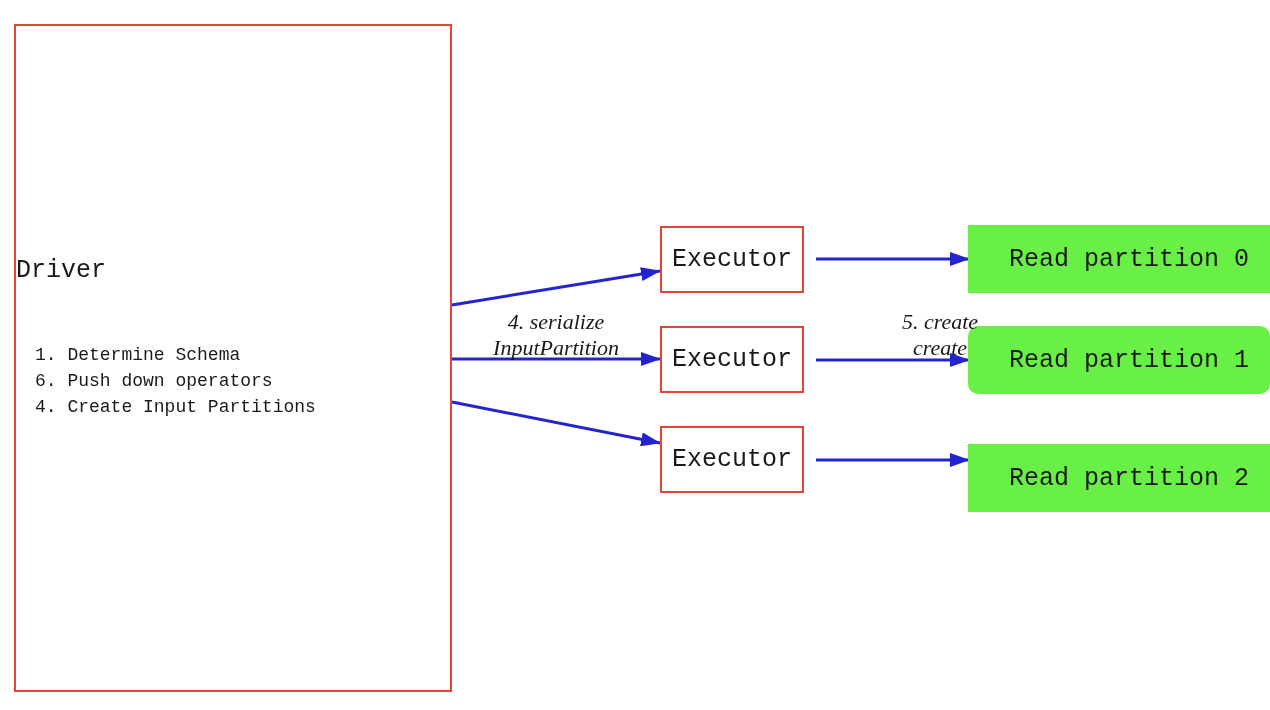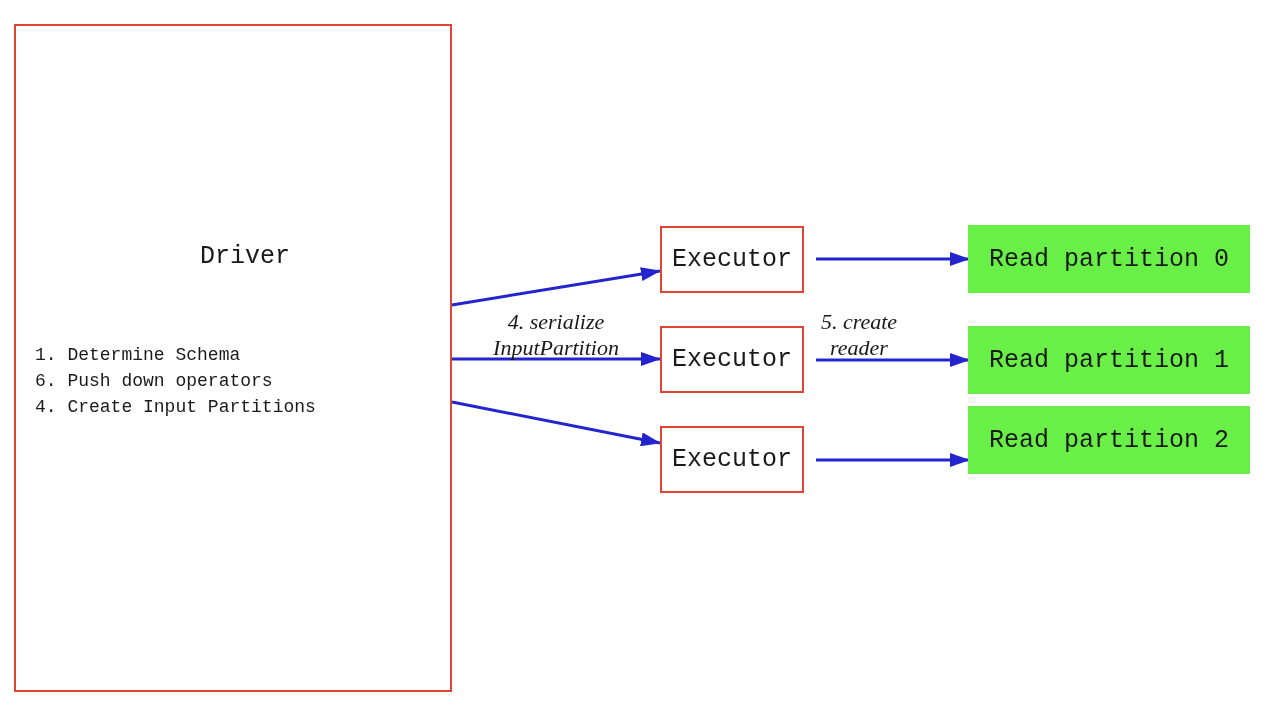--- a/index.html
+++ b/index.html
@@ -38,26 +38,25 @@
     width: 438px;
     height: 668px;
     border: 2px solid var(--box-border-red, #e14334);
     background: #ffffff;
     box-sizing: border-box;
     z-index: 0;
   }
   .driver-title {
     position: absolute;
     left: 0;
-    top: 218px;
+    top: 232px;
     width: 100%;
-    text-align: center;
+    text-align: left;
     font-size: 25px;
     line-height: 26px;
-    padding-left: 12px;
   }
   .driver-steps {
     position: absolute;
     left: 19px;
     top: 316px;
     font-size: 18px;
     line-height: 26px;
     white-space: nowrap;
   }
   .exec-box {
@@ -82,38 +81,39 @@
     left: 968px;
     width: 282px;
     height: 68px;
     background: var(--partition-green, #69f047);
     display: flex;
     align-items: center;
     justify-content: center;
     font-size: 25px;
     z-index: 2;
     white-space: nowrap;
+    padding-left: 20px;
   }
   .part-0 { top: 225px; }
-  .part-1 { top: 326px; }
-  .part-2 { top: 406px; }
+  .part-1 { top: 326px; border-radius: 10px; }
+  .part-2 { top: 444px; }
   .edge-label {
     position: absolute;
     top: 309px;
     transform: translateX(-50%);
     text-align: center;
     font-family: "Liberation Serif", "DejaVu Serif", serif;
     font-size: 22px;
     line-height: 26px;
     z-index: 3;
     white-space: nowrap;
     font-style: italic;
   }
   .edge-label-serialize { left: 556px; }
-  .edge-label-reader { left: 859px; }
+  .edge-label-reader { left: 940px; }
 </style>
 </head>
 <body>
 
 <div class="canvas">
 
   <svg class="arrows" viewBox="0 0 1270 710">
     <defs>
       <marker id="ah" viewBox="0 0 20 14" markerWidth="20" markerHeight="14" refX="19" refY="7" orient="auto" markerUnits="userSpaceOnUse">
         <path class="head" d="M0,0 L20,7 L0,14 Z"></path>
@@ -156,16 +156,16 @@
     <span>Read partition 2</span>
   </div>
 
   <div class="edge-label edge-label-serialize">
     <div>4. serialize</div>
     <div>InputPartition</div>
   </div>
 
   <div class="edge-label edge-label-reader">
     <div>5. create</div>
-    <div>reader</div>
+    <div>create</div>
   </div>
 
 </div>
 
 </body></html>

